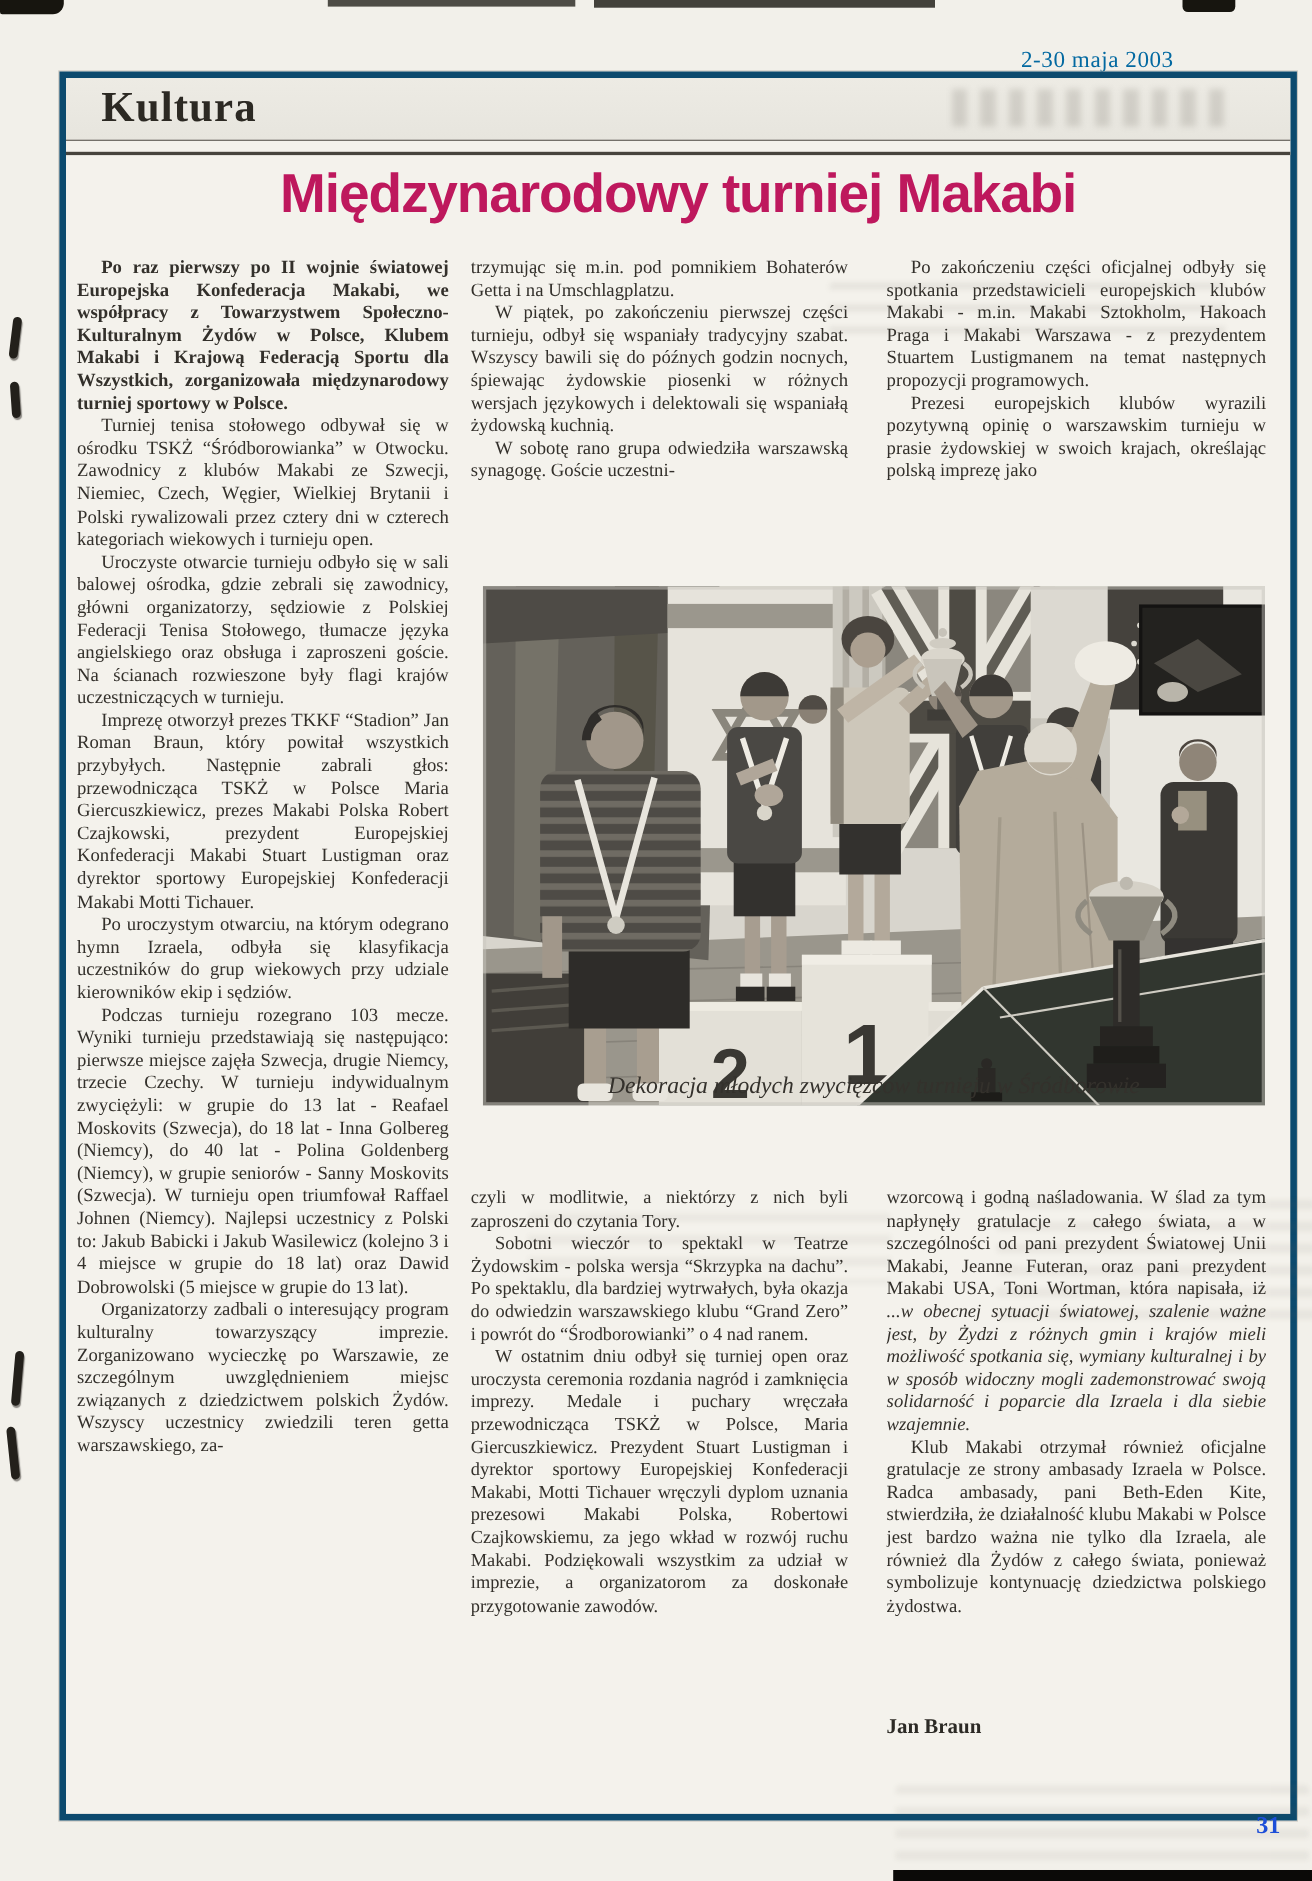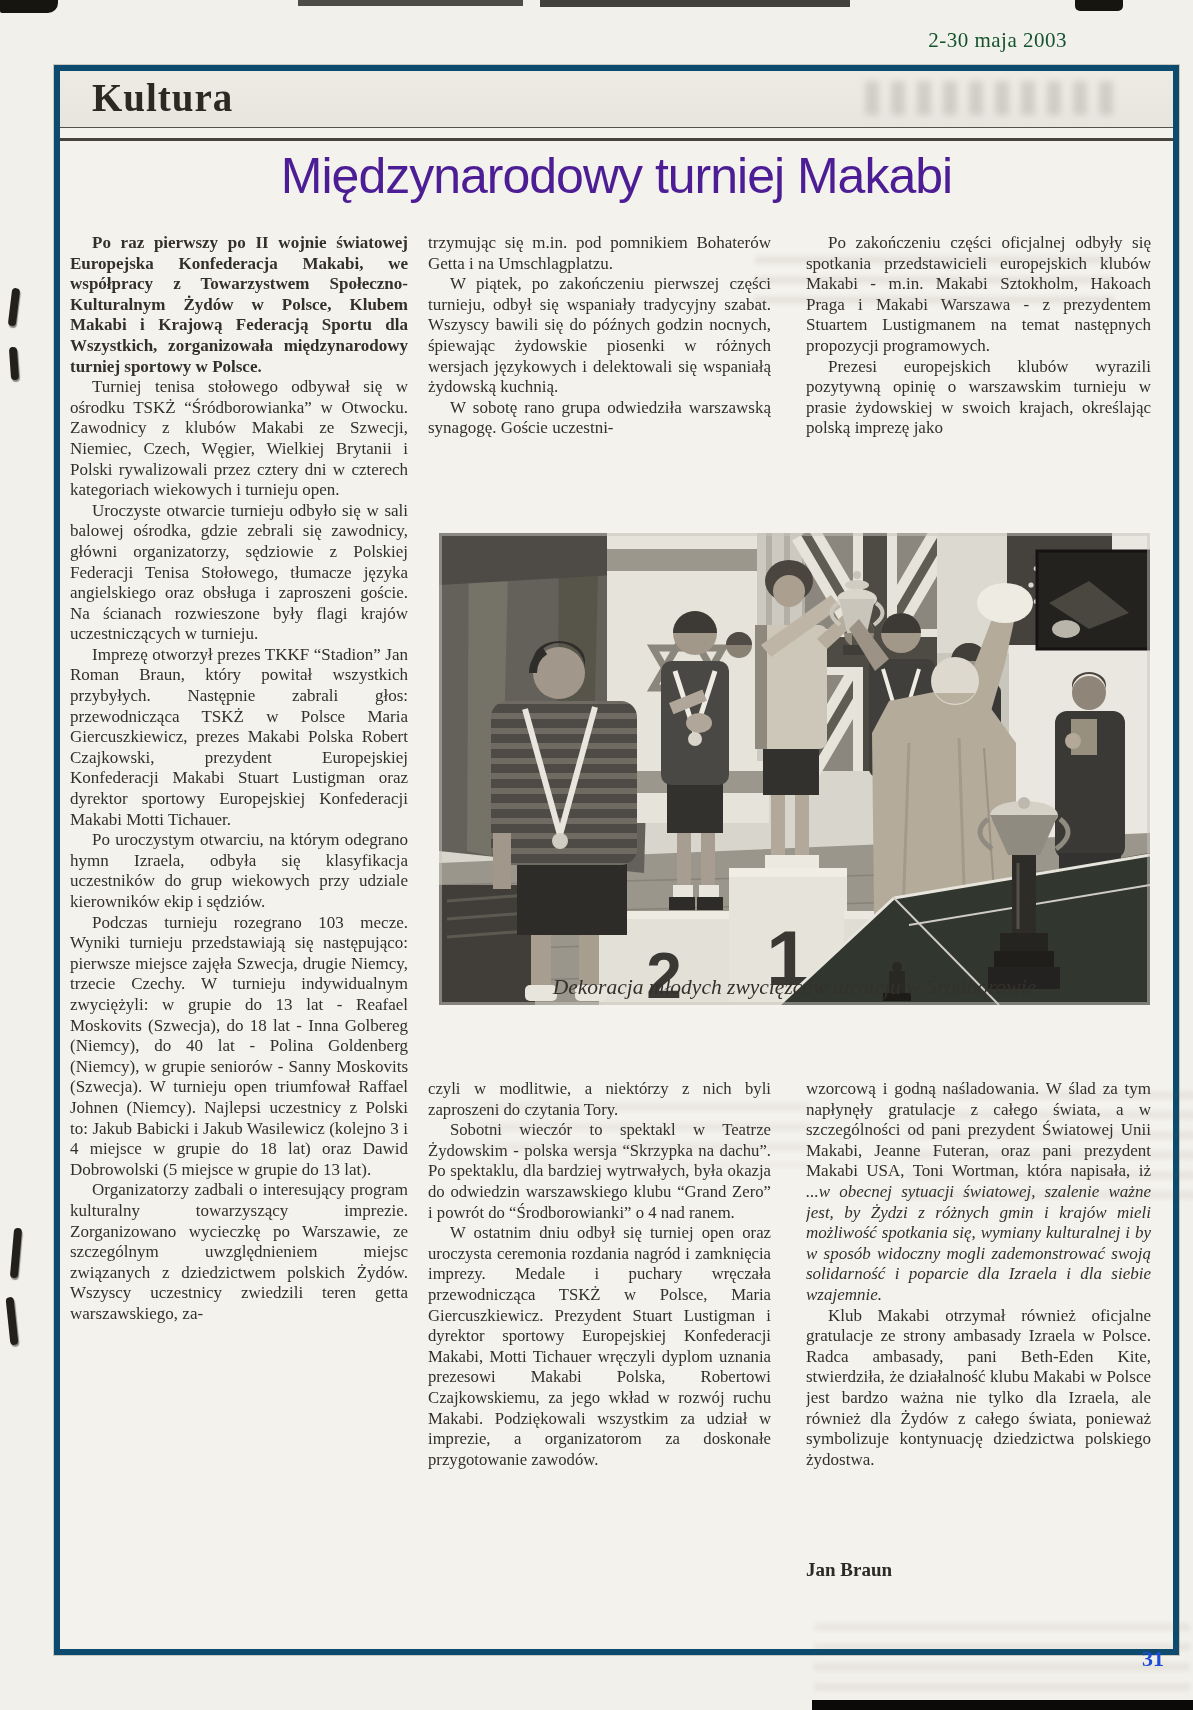--- a/index.html
+++ b/index.html
@@ -22,38 +22,38 @@
   .pen.p3{left:12px;top:1228px;height:50px;transform:rotate(5deg);}
   .pen.p4{left:8px;top:1297px;height:48px;transform:rotate(-6deg);}
   .ghost{position:absolute;pointer-events:none;border-radius:4px;opacity:.55;
     background:repeating-linear-gradient(to bottom, rgba(100,95,85,.17) 0 8px, transparent 8px 20px);
     filter:blur(2.2px);}
   .ghost.g1{left:694px;top:185px;width:360px;height:58px;}
   .ghost.g2{left:420px;top:1032px;width:330px;height:64px;opacity:.4;}
   .ghost.g3{left:846px;top:1020px;width:290px;height:116px;opacity:.45;}
   .ghost.g4{left:754px;top:1552px;width:376px;height:84px;opacity:.45;}
 
-  .date{position:absolute;top:28px;right:126px;font-size:21px;letter-spacing:.5px;color:#14532d;}
+  .date{position:absolute;top:42px;right:126px;font-size:21px;letter-spacing:.5px;color:#0369a1;}
 
   .article-box{
     position:absolute;left:54px;top:65px;width:1113px;height:1578px;
     border:6px solid #0c4a6e;background:#f4f2ec;box-shadow:0 0 0 1px rgba(80,75,66,.25);
   }
   .band{position:absolute;left:0;top:0;width:100%;height:56px;
     background:linear-gradient(180deg,#edebe4,#e7e5de);}
   .band .kultura{position:absolute;left:32px;top:4px;font-size:39px;font-weight:bold;color:#2c2923;letter-spacing:1px;}
   .band .bghost{position:absolute;right:60px;top:10px;width:250px;height:34px;opacity:.5;
     background:repeating-linear-gradient(90deg, rgba(90,85,75,.35) 0 14px, transparent 14px 26px);
     filter:blur(3px);transform:scaleX(-1);}
   .bandsep{position:absolute;left:0;top:56px;width:100%;height:10px;
     border-top:1px solid #55514a;border-bottom:3px solid #47443d;background:#f4f2ec;}
 
   .title{position:absolute;left:0;top:76px;width:100%;margin:0;text-align:center;
-    font-family:"Liberation Sans", sans-serif;font-weight:400;font-size:50px;
-    letter-spacing:-1px;color:#4c1d95;}
+    font-family:"Liberation Sans", sans-serif;font-weight:700;font-size:50px;
+    letter-spacing:-1px;color:#be185d;}
 
   .col{position:absolute;text-align:justify;font-size:17px;line-height:20.6px;overflow:hidden;}
   .col p{margin:0;text-indent:22px;}
   .col p.noindent{text-indent:0;}
   .col p.bold{font-weight:bold;}
   .col .italic{font-style:italic;}
   .col1{left:10px;top:162px;width:338px;height:1404px;}
   .col2top{left:368px;top:162px;width:343px;height:298px;}
   .col3top{left:746px;top:162px;width:345px;height:298px;}
   .col2bot{left:368px;top:1008px;width:343px;height:582px;font-size:16.7px;}

